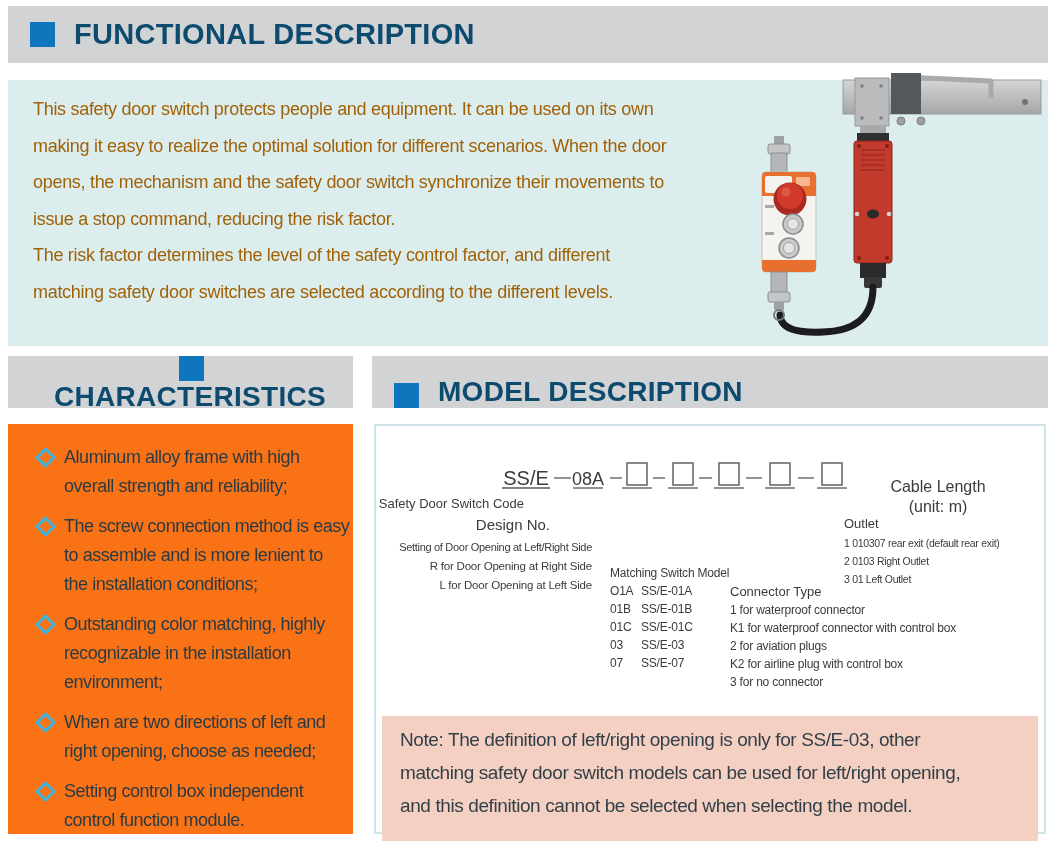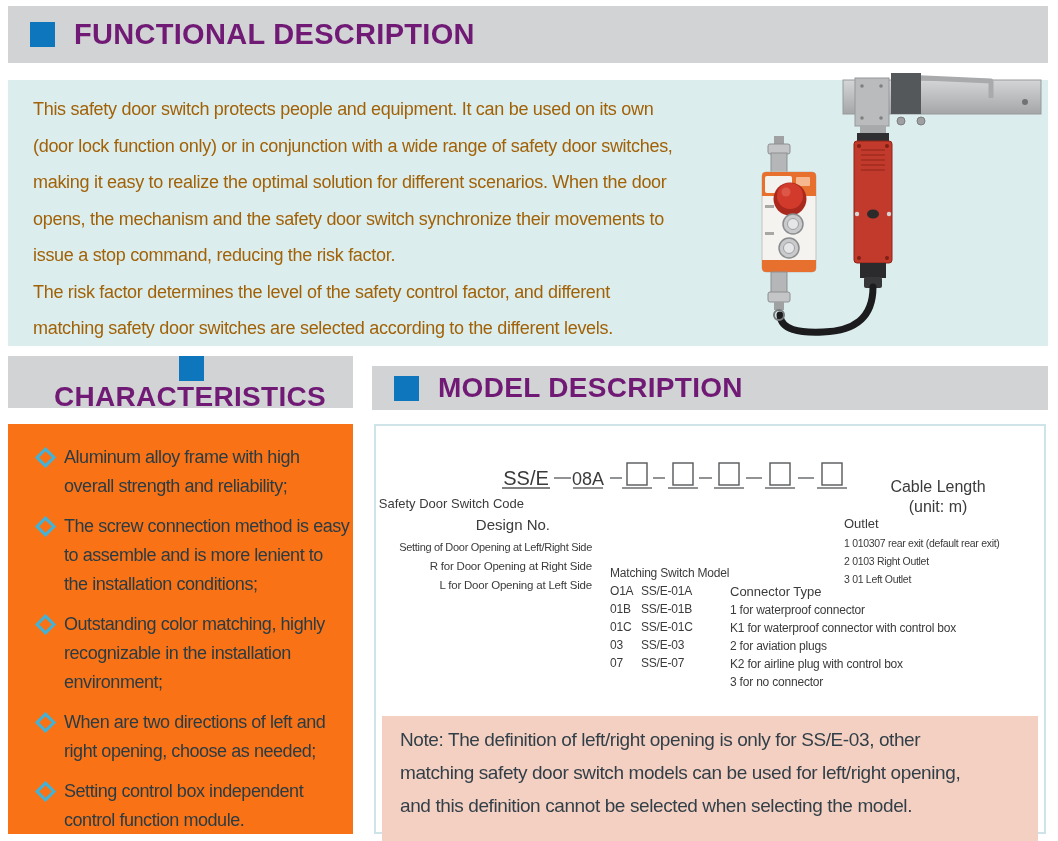--- a/index.html
+++ b/index.html
@@ -1,24 +1,24 @@
 <!DOCTYPE html>
 <html><head>
 <meta charset="utf-8">
 <style>
   html,body{margin:0;padding:0;background:#ffffff;}
   #page{position:relative;width:1058px;height:841px;background:#ffffff;overflow:hidden;
         font-family:"Liberation Sans",sans-serif;}
   
   .bar{position:absolute;background:#d2d3d5;display:flex;align-items:center;}
   .bar .sq{width:25px;height:25px;background:#0e76bd;margin-left:22px;flex:0 0 auto;}
-  .bar .ttl{color:#701a75;font-weight:bold;font-size:29px;margin-left:19px;white-space:nowrap;letter-spacing:.3px;}
+  .bar .ttl{color:#0c4a6e;font-weight:bold;font-size:29px;margin-left:19px;white-space:nowrap;letter-spacing:.3px;}
   #bar-top{left:8px;top:6px;width:1040px;height:57px;}
   #bar-char{left:8px;top:356px;width:345px;height:52px;flex-direction:column;}
-  #bar-model{left:372px;top:366px;width:676px;height:44px;}
+  #bar-model{left:372px;top:356px;width:676px;height:52px;align-items:flex-end;}
   #bar-char .ttl,#bar-model .ttl{font-size:28px;}
 
   
   #desc-box{position:absolute;left:8px;top:80px;width:1040px;height:266px;background:#dcedee;}
   #desc-text{position:absolute;left:25px;top:11px;color:#a16207;font-size:18px;letter-spacing:-.3px;}
   #desc-text .ln{height:36.5px;line-height:36.5px;white-space:nowrap;}
   #photo{position:absolute;left:743px;top:72px;width:312px;height:274px;}
 
   
   #char-box{position:absolute;left:8px;top:424px;width:345px;height:410px;background:#f97316;}
@@ -55,21 +55,20 @@
 <div id="page">
 
   <div class="bar" id="bar-top">
     <div class="sq"></div>
     <div class="ttl">FUNCTIONAL DESCRIPTION</div>
   </div>
 
   <div id="desc-box">
     <div id="desc-text">
       <div class="ln">This safety door switch protects people and equipment. It can be used on its own</div>
-      <div class="ln">(door lock function only) or in conjunction with a wide range of safety door switches,</div>
       <div class="ln">making it easy to realize the optimal solution for different scenarios. When the door</div>
       <div class="ln">opens, the mechanism and the safety door switch synchronize their movements to</div>
       <div class="ln">issue a stop command, reducing the risk factor.</div>
       <div class="ln">The risk factor determines the level of the safety control factor, and different</div>
       <div class="ln">matching safety door switches are selected according to the different levels.</div>
     </div>
   </div>
 
   <svg id="photo" viewBox="0 0 312 274">
     <defs>

